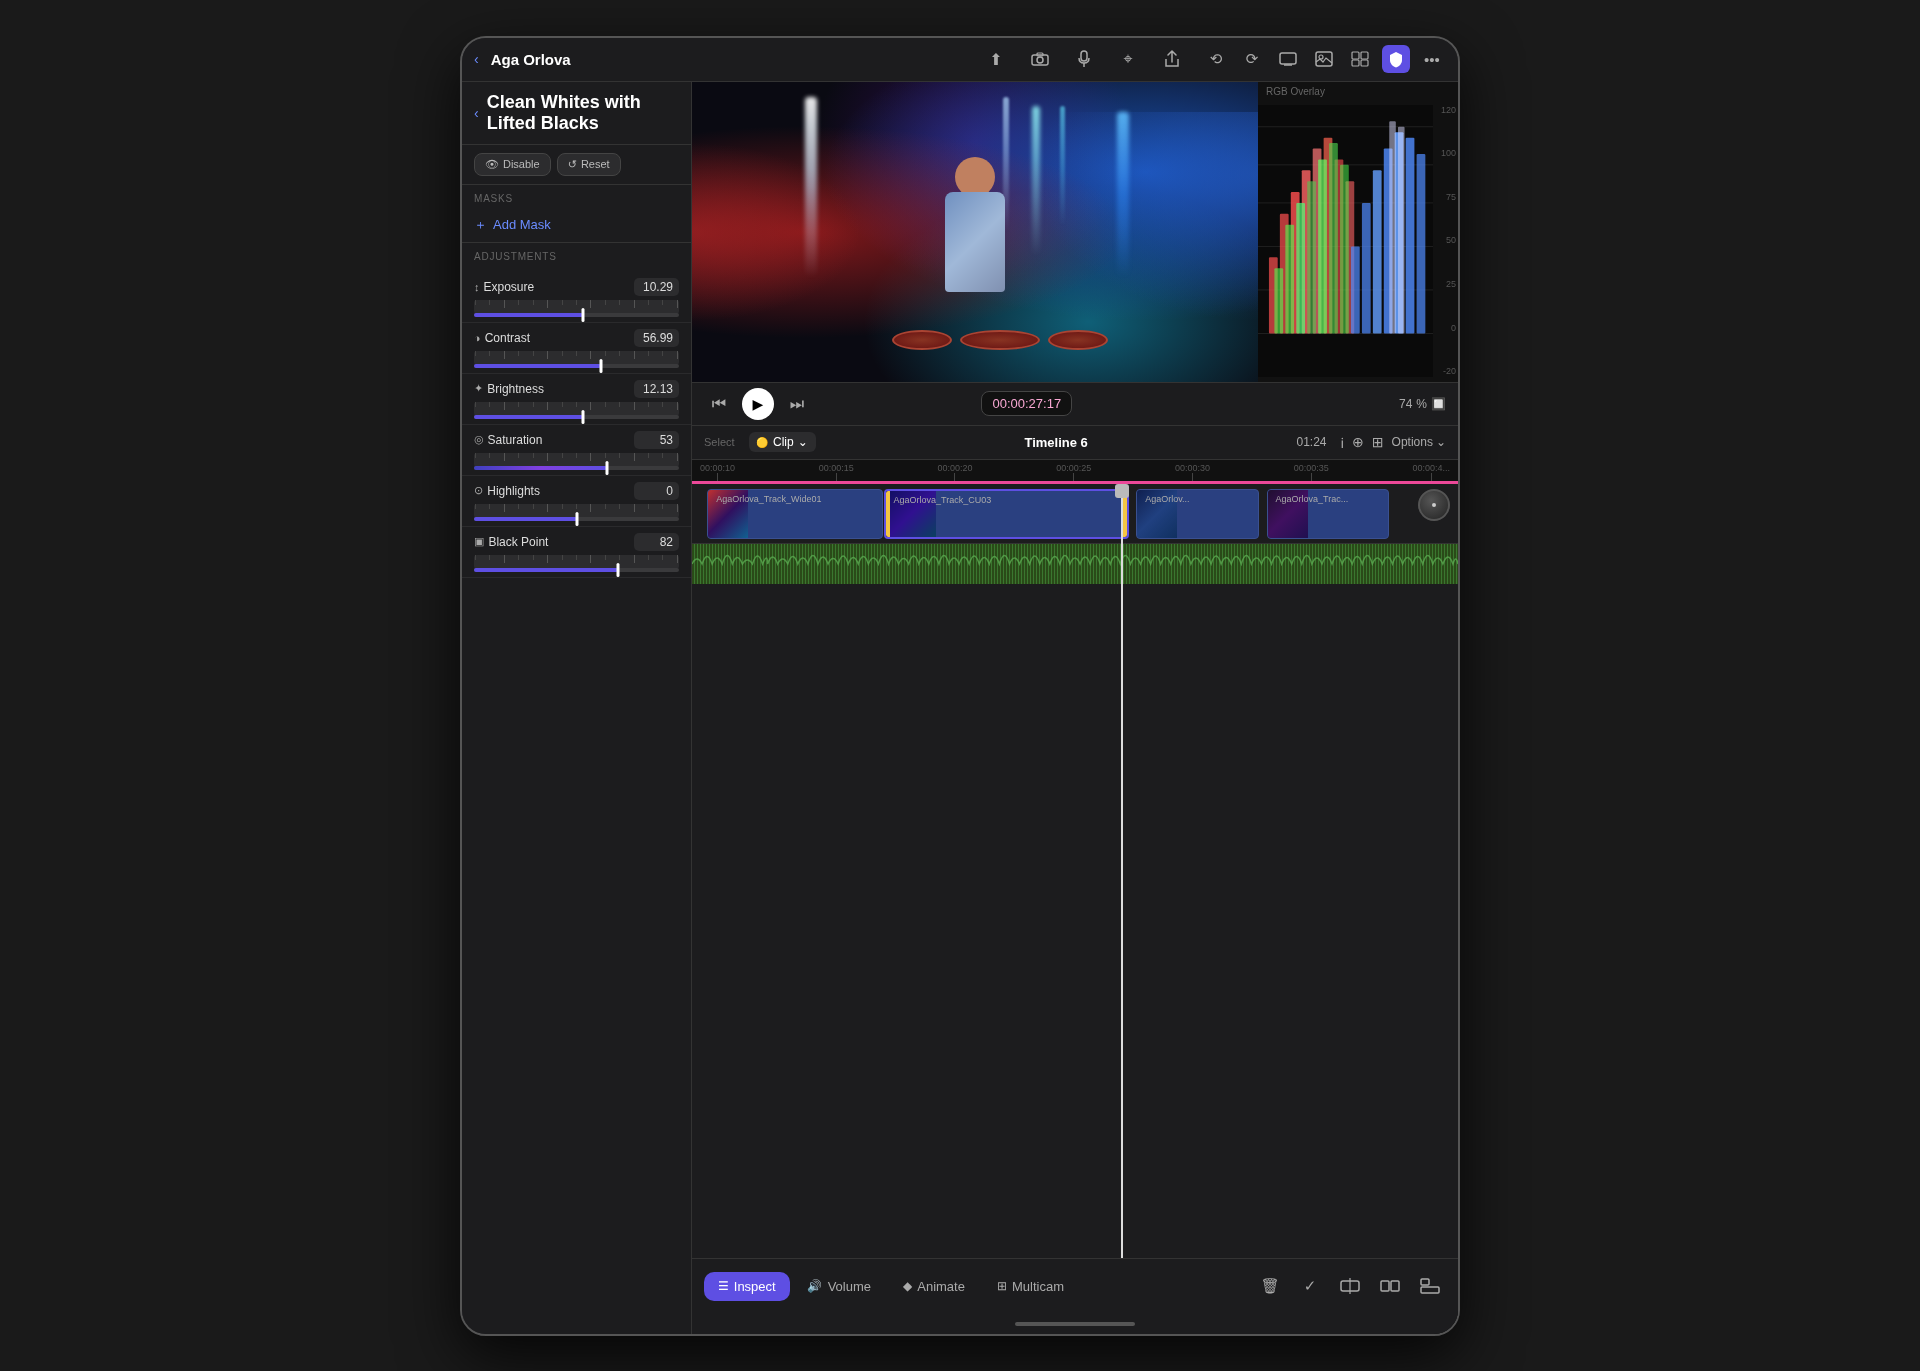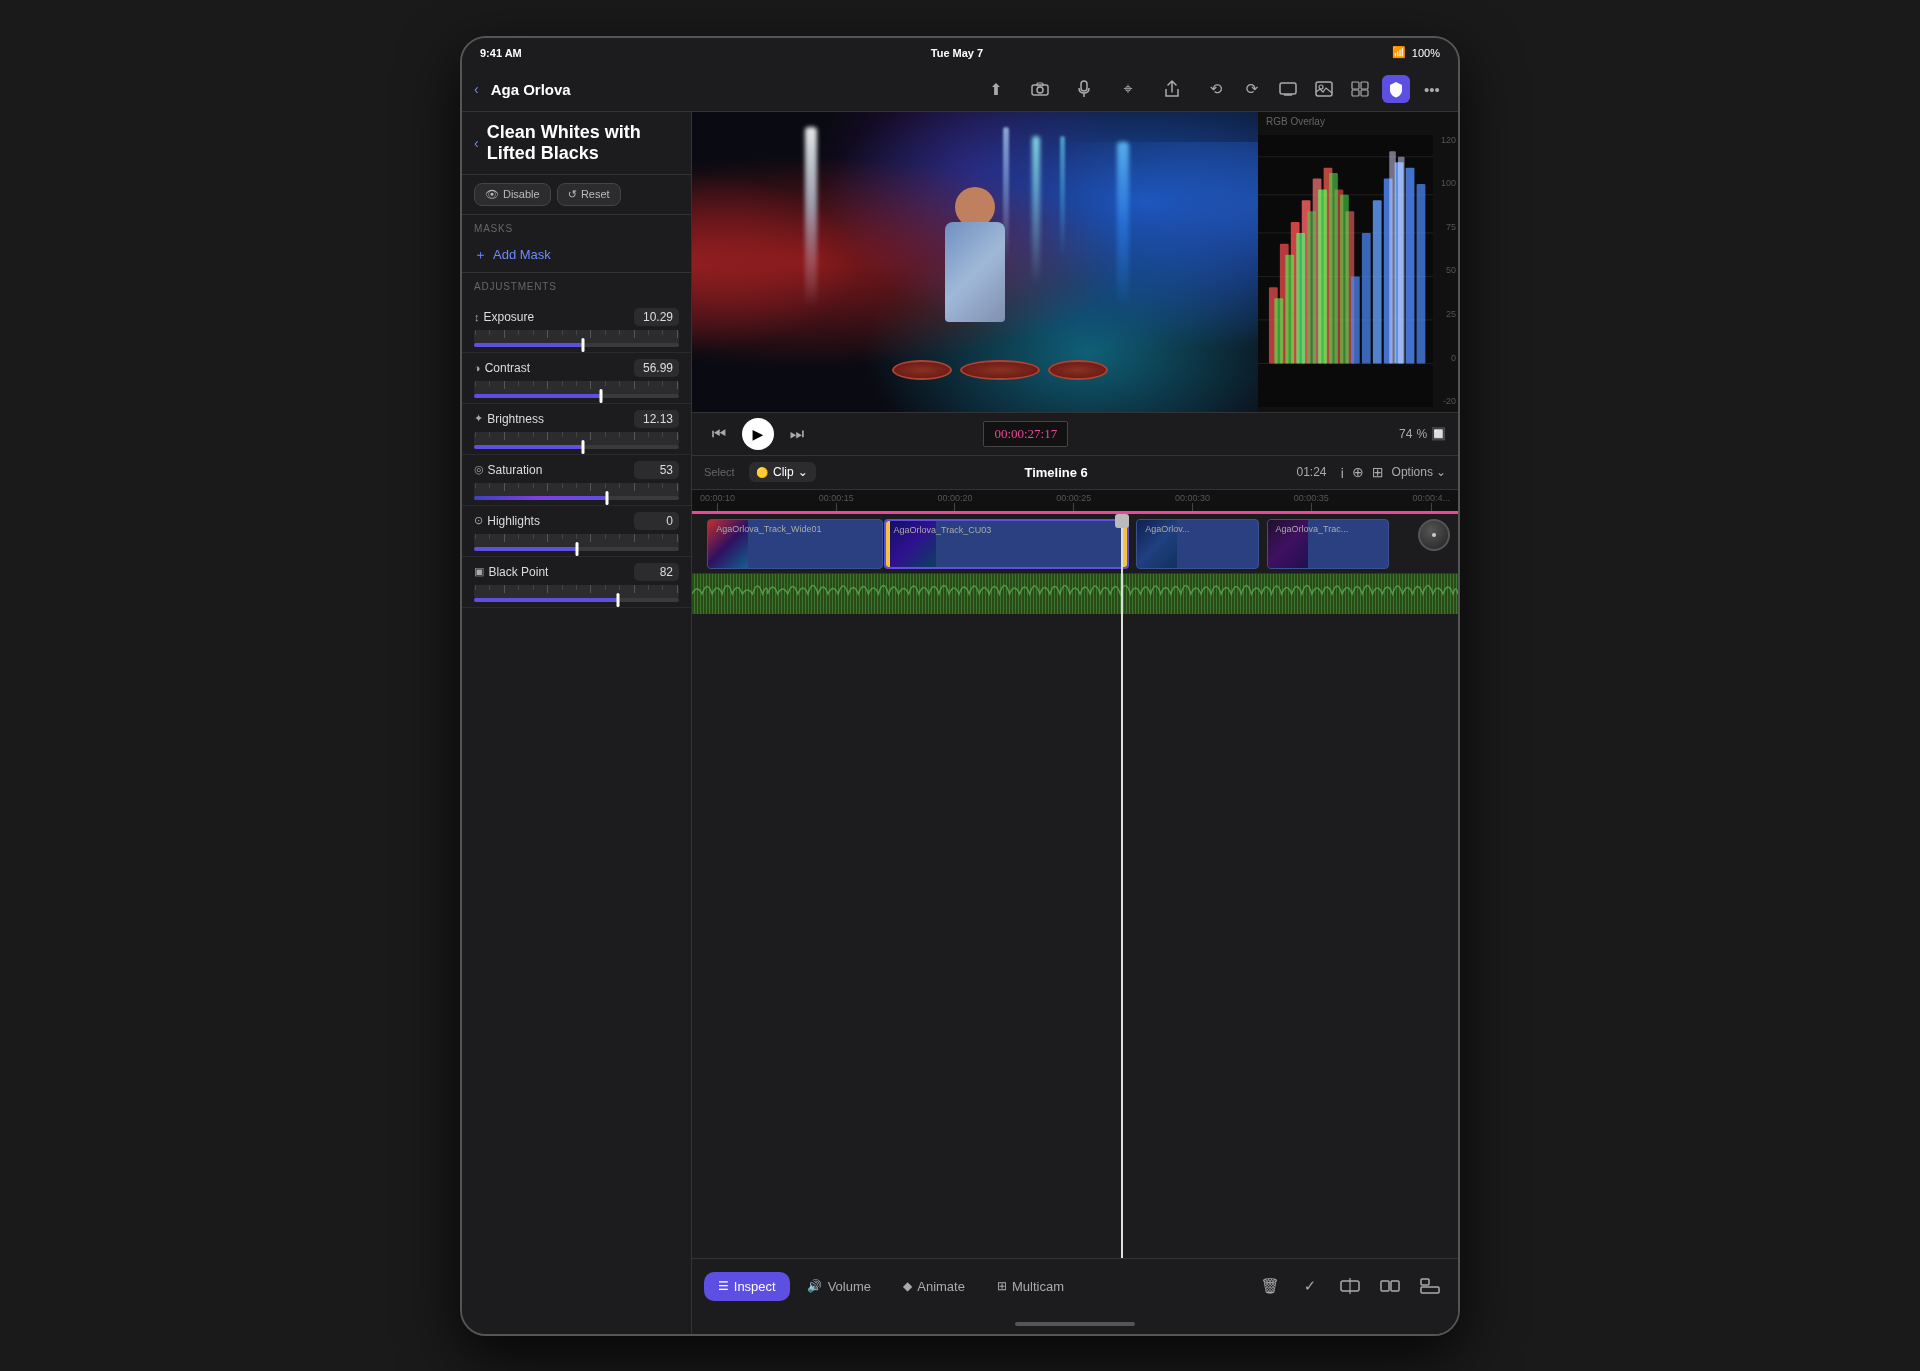--- a/index.html
+++ b/index.html
@@ -253,22 +253,22 @@
     .play-btn {
       width: 30px; height: 30px; display: flex; align-items: center; justify-content: center;
       cursor: pointer; color: #aaa; font-size: 16px;
     }
     .play-btn.main-play {
       background: #fff; color: #000; border-radius: 50%;
       width: 32px; height: 32px; font-size: 14px;
     }
     .timecode {
       background: #111; border: 1px solid #444;
-      border-radius: 2px; padding: 4px 10px;
-      font-size: 13px; font-family: Liberation Serif, serif; color: #ec4899;
+      border-radius: 8px; padding: 4px 10px;
+      font-size: 13px; font-family: Liberation Sans, sans-serif; color: #f9a8d4;
       margin: auto;
     }
     .zoom-display {
       display: flex; align-items: center; gap: 4px;
       font-size: 12px; color: #aaa; margin-left: auto;
     }
     
     .timeline-area {
       flex: 1;
       background: #1c1c1e;
@@ -439,28 +439,20 @@
       padding: 0 1px; margin-bottom: 1px;
     }
     .tick { width: 1px; height: 5px; background: #444; }
     .tick.major { height: 8px; background: #555; }
   </style>
 </head>
 <body>
 
 <div class="ipad-frame">
 
-  <div class="status-bar">
-    <span class="status-left">9:41 AM</span>
-    <span class="status-left">Tue May 7</span>
-    <div class="status-right">
-      <span>📶</span>
-      <span>100%</span>
-    </div>
-  </div>
 
   <div class="top-toolbar">
     <div class="back-btn">
       <span>‹</span>
     </div>
     <span class="project-title">Aga Orlova</span>
     <div class="toolbar-center">
       <div class="toolbar-icon">⬆</div>
       <div class="toolbar-icon">
         <svg width="18" height="14" viewBox="0 0 18 14" fill="none">

